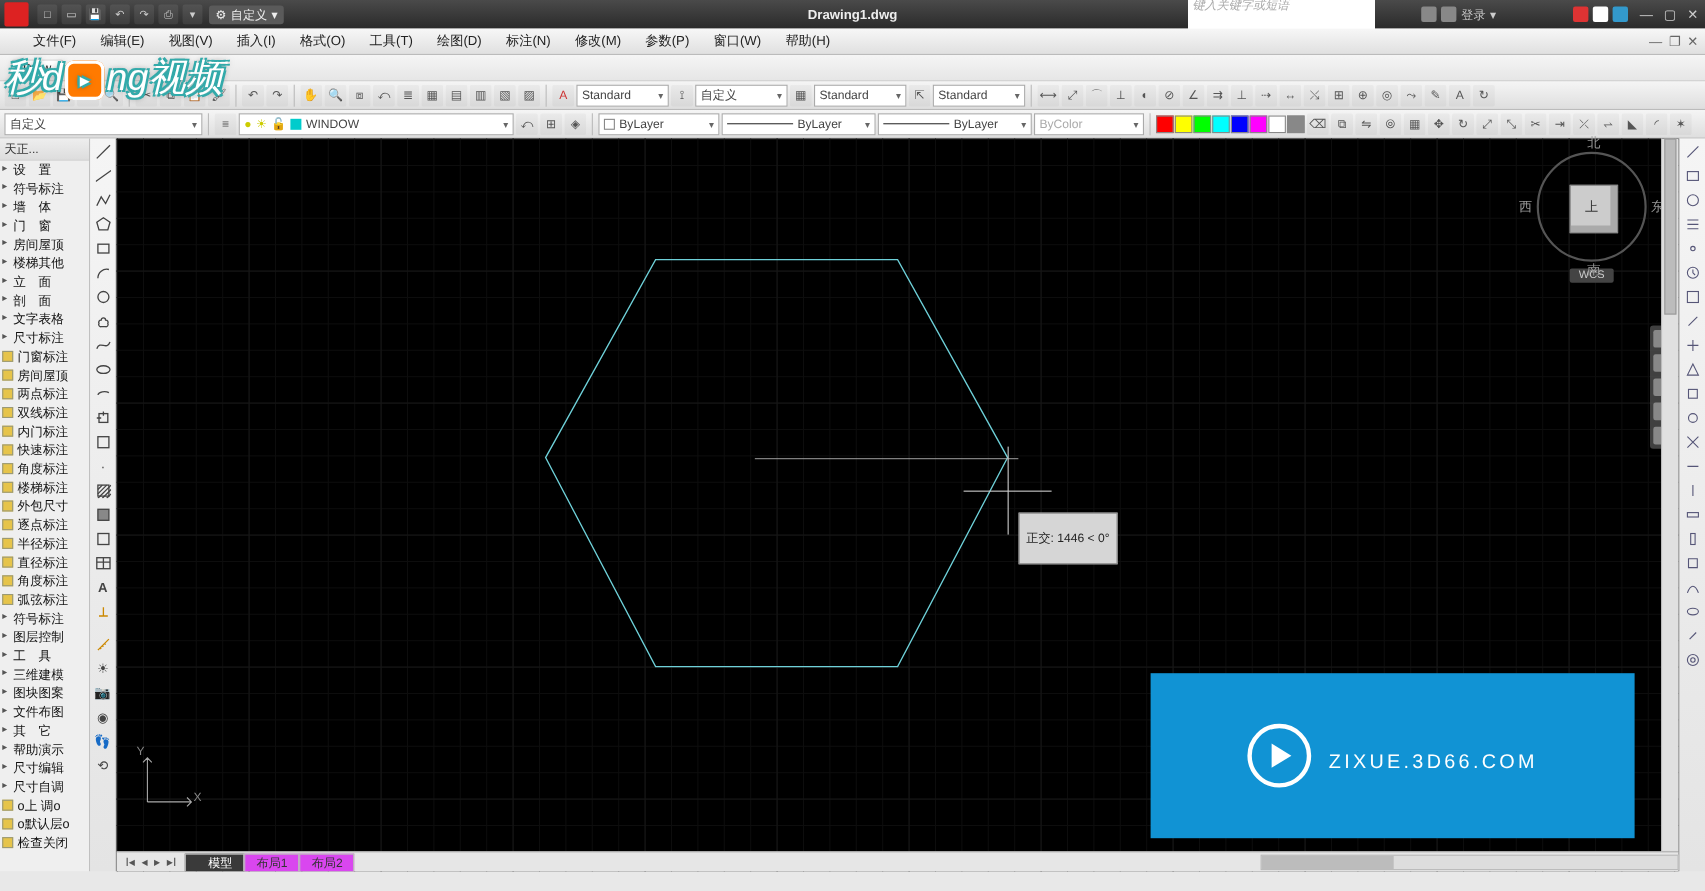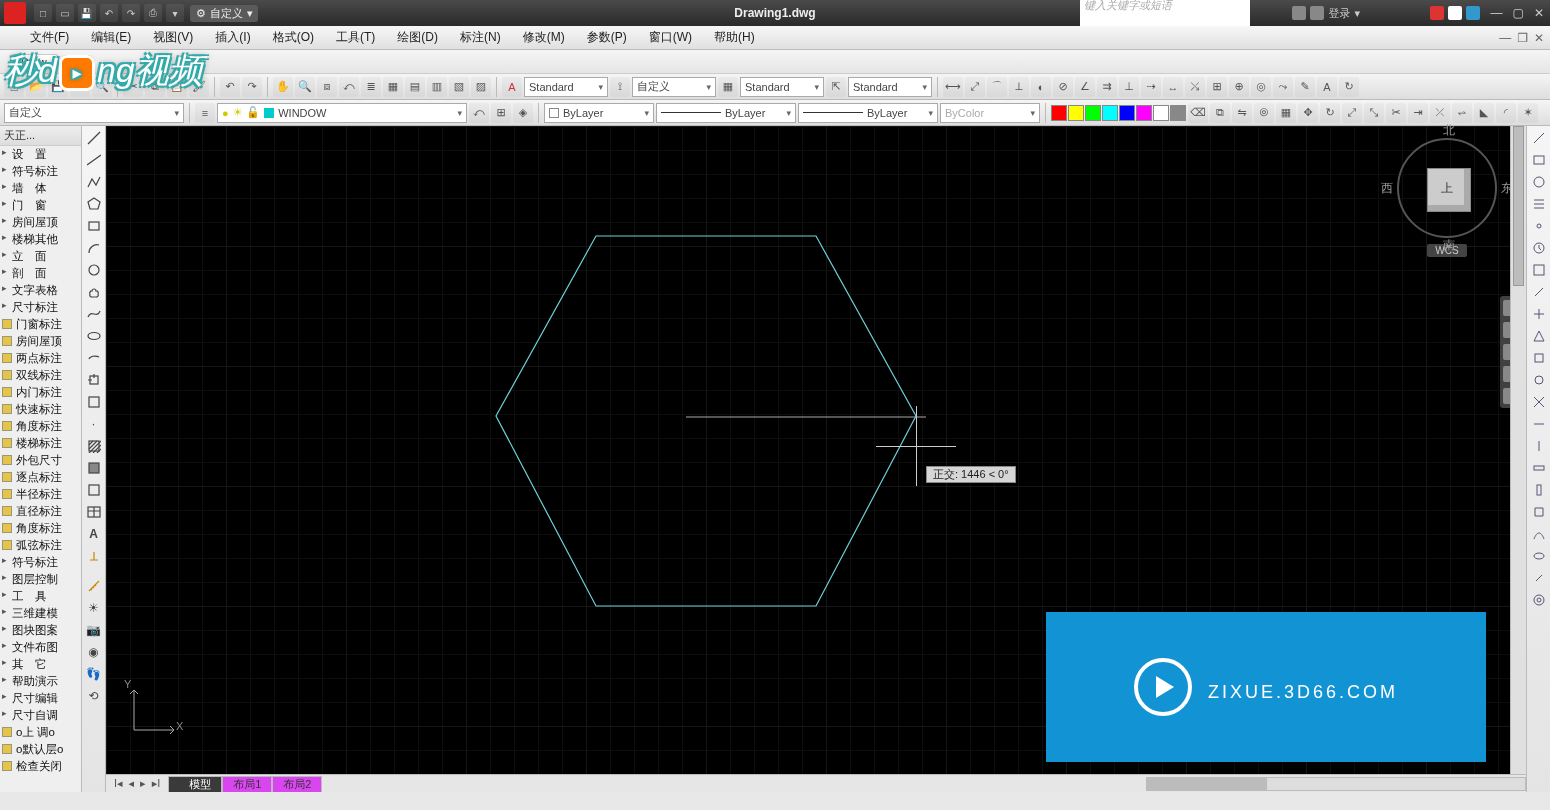--- a/index.html
+++ b/index.html
@@ -62,21 +62,21 @@
 .canvas-grid { position:absolute; inset:0;
   background-image: linear-gradient(#161616 1px, transparent 1px), linear-gradient(90deg,#161616 1px, transparent 1px),
                     linear-gradient(#0d0d0d 1px, transparent 1px), linear-gradient(90deg,#0d0d0d 1px, transparent 1px);
   background-size: 120px 120px,120px 120px,24px 24px,24px 24px;}
 .hexagon { position:absolute; stroke:#6ed0d8; stroke-width:1.2; fill:none;}
 .rubber-line { position:absolute; stroke:#aaa; stroke-width:1;}
 .crosshair { position:absolute; width:80px;height:80px; }
 .crosshair::before,.crosshair::after{content:"";position:absolute;background:#ccc;}
 .crosshair::before{left:0;right:0;top:50%;height:1px;}
 .crosshair::after{top:0;bottom:0;left:50%;width:1px;}
-.tooltip { position:absolute; background:#d6d6d6; border:1px solid #888; padding:0 6px; font-size:11px; color:#222;}
+.tooltip { position:absolute; background:#d6d6d6; border:1px solid #888; padding:15px 6px; font-size:11px; color:#222;}
 .ucs-icon { position:absolute; left:18px; bottom:50px; color:#888; font-size:11px;}
 .ucs-icon svg{stroke:#aaa;fill:none;}
 
 .viewcube { position:absolute; top:12px; right:24px; width:110px; text-align:center; color:#888; font-size:12px;}
 .viewcube .ring{width:100px;height:100px;border:2px solid #555;border-radius:50%;margin:0 auto;position:relative;}
 .viewcube .cube{position:absolute;top:28px;left:28px;width:44px;height:44px;background:#ccc;border:1px solid #888;box-shadow:inset -6px -6px 0 #aaa;}
 .viewcube .lbl{position:absolute;color:#999;font-size:12px;}
 .viewcube .wcs{margin-top:6px;background:#444;color:#ccc;display:inline-block;padding:1px 8px;font-size:10px;border-radius:2px;}
 
 .navbar-right { position:absolute; top:170px; right:4px; width:22px; background:rgba(80,80,80,0.8); border-radius:3px; padding:4px 0; display:flex; flex-direction:column; gap:6px; align-items:center;}

